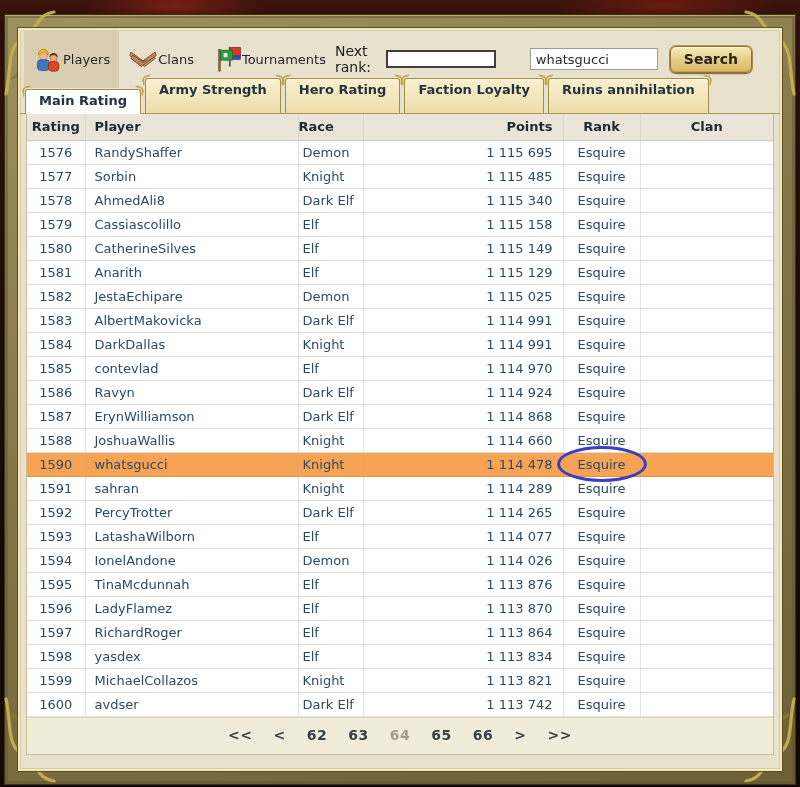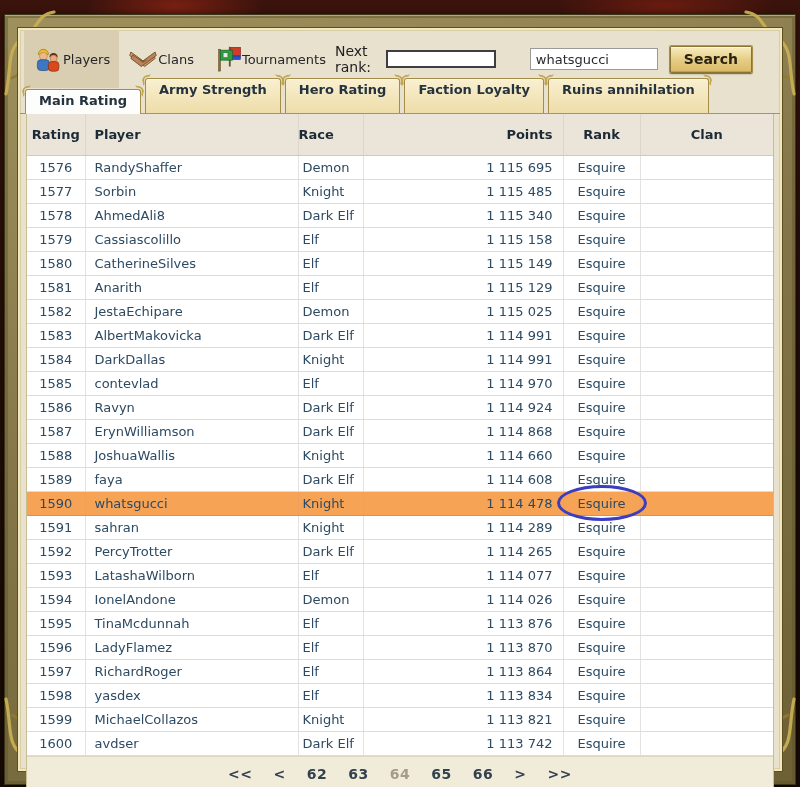--- a/index.html
+++ b/index.html
@@ -52,21 +52,21 @@
   .nav-icon svg{width:100%;height:100%;display:block;}
   .nav-label{font-size:13px;color:#26262a;}
   .toolbar-right{margin-left:auto;display:flex;align-items:center;padding-right:24px;}
   .next-rank-label{font-size:14px;color:#1d1d1f;margin-right:8px;}
   .next-rank-input{width:110px;height:18px;border:2px solid #3e3e40;background:#fff;font-size:13px;padding:0 3px;}
   .search-input{width:128px;height:22px;border:1px solid #9b9b99;background:#fff;
     font-size:13px;padding:0 5px;margin-left:34px;color:#2a2a2e;font-family:inherit;}
   .search-button{margin-left:12px;padding:4px 13px 5px;font-family:inherit;
     font-weight:bold;font-size:14px;color:#2a2313;cursor:pointer;
     background:linear-gradient(#f7ecbd,#e5cb82 55%,#d9ba67);
-    border:1px solid #8b7534;border-radius:1px;position:relative;
+    border:1px solid #8b7534;border-radius:6px;position:relative;
     box-shadow:inset 0 1px 0 #fff8da, inset 0 -1px 0 #c0a050, 0 1px 2px rgba(0,0,0,.35),0 0 0 1px #b79c4f;}
 
   
   .tab-bar{display:flex;align-items:flex-end;height:26px;padding-left:5px;
     border-bottom:1px solid #ab9554;flex:none;}
   .tab{height:35px;line-height:22px;padding:0 13px;margin-right:4px;position:relative;
     background:linear-gradient(#f9f0d1,#eedda9);
     border:1px solid #a28d4b;border-bottom:none;border-radius:3px 3px 0 0;
     font-weight:bold;font-size:13px;color:#25333f;cursor:pointer;
     box-shadow:inset 0 1px 0 #fff7d8;}
@@ -76,21 +76,21 @@
   .tab::before{left:-4px;transform:rotate(-12deg);}
   .tab::after{right:-4px;transform:rotate(102deg);}
   .tab.active{background:#fdfdfb;height:25px;margin-bottom:-1px;z-index:2;
     box-shadow:inset 0 1px 0 #ffffff;}
 
   
   .table-wrap{margin:0 6px;background:#fff;border:1px solid #c9bd93;border-top:none;flex:none;}
   table{width:100%;border-collapse:collapse;table-layout:fixed;font-size:13px;color:#2c4a63;}
   col.c-rating{width:58px;} col.c-player{width:213px;} col.c-race{width:65px;}
   col.c-points{width:200px;} col.c-rank{width:77px;} col.c-clan{width:auto;}
-  thead th{background:#eae5d8;color:#1c2a37;font-weight:bold;height:41px;
+  thead th{background:#eae5d8;color:#1c2a37;font-weight:bold;height:26px;
     border-bottom:1px solid #d0cabb;border-right:1px solid #ddd7c8;font-size:13px;}
   thead th:last-child{border-right:none;}
   th.col-rating{text-align:center;}
   th.col-player{text-align:left;padding-left:9px;}
   th.col-race{text-align:left;}
   th.col-points{text-align:right;padding-right:10px;}
   th.col-rank,th.col-clan{text-align:center;}
   tbody td{height:24px;border-bottom:1px solid #dcdcdc;border-right:1px solid #e3e3e3;
     white-space:nowrap;overflow:visible;}
   tbody td:last-child{border-right:none;}
@@ -314,28 +314,20 @@
             <td class="col-clan"></td>
           </tr>
           <tr>
             <td class="col-rating">1588</td>
             <td class="col-player">JoshuaWallis</td>
             <td class="col-race">Knight</td>
             <td class="col-points">1 114 660</td>
             <td class="col-rank">Esquire</td>
             <td class="col-clan"></td>
           </tr>
-          <tr>
-            <td class="col-rating">1589</td>
-            <td class="col-player">faya</td>
-            <td class="col-race">Dark Elf</td>
-            <td class="col-points">1 114 608</td>
-            <td class="col-rank">Esquire</td>
-            <td class="col-clan"></td>
-          </tr>
           <tr class="highlight">
             <td class="col-rating">1590</td>
             <td class="col-player">whatsgucci</td>
             <td class="col-race">Knight</td>
             <td class="col-points">1 114 478</td>
             <td class="col-rank">Esquire<div class="annotation-ellipse"></div></td>
             <td class="col-clan"></td>
           </tr>
           <tr>
             <td class="col-rating">1591</td>

